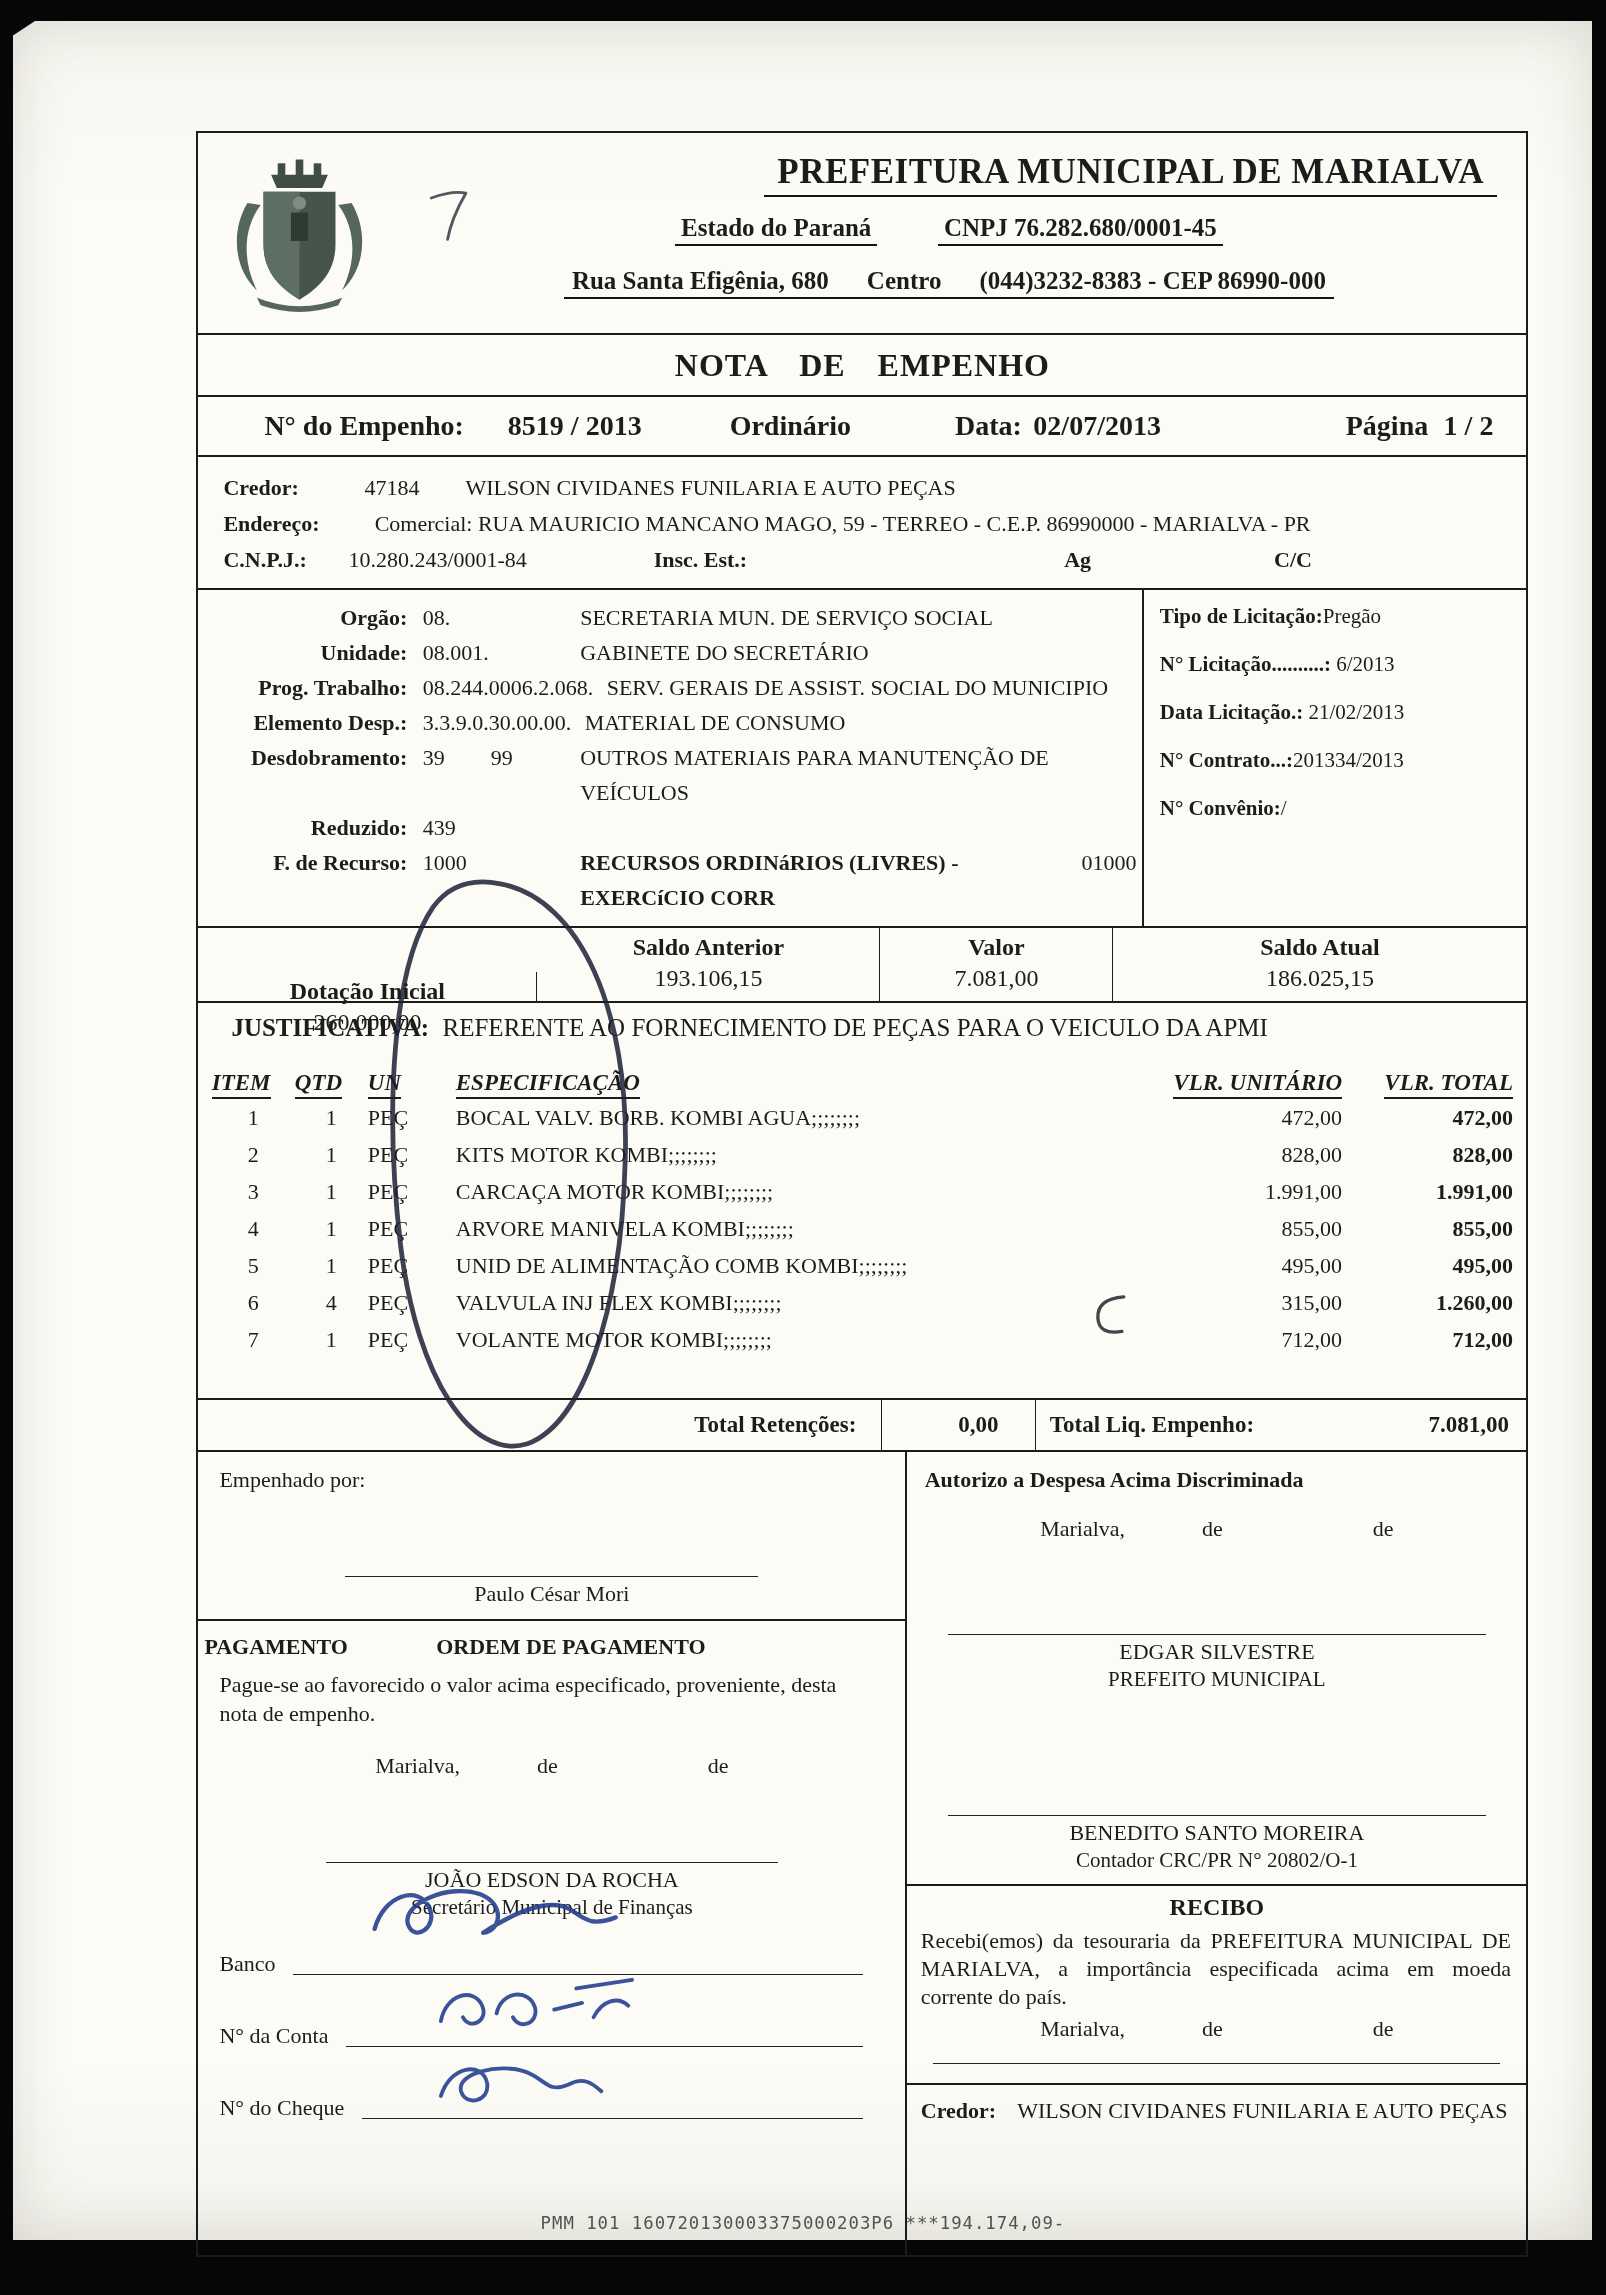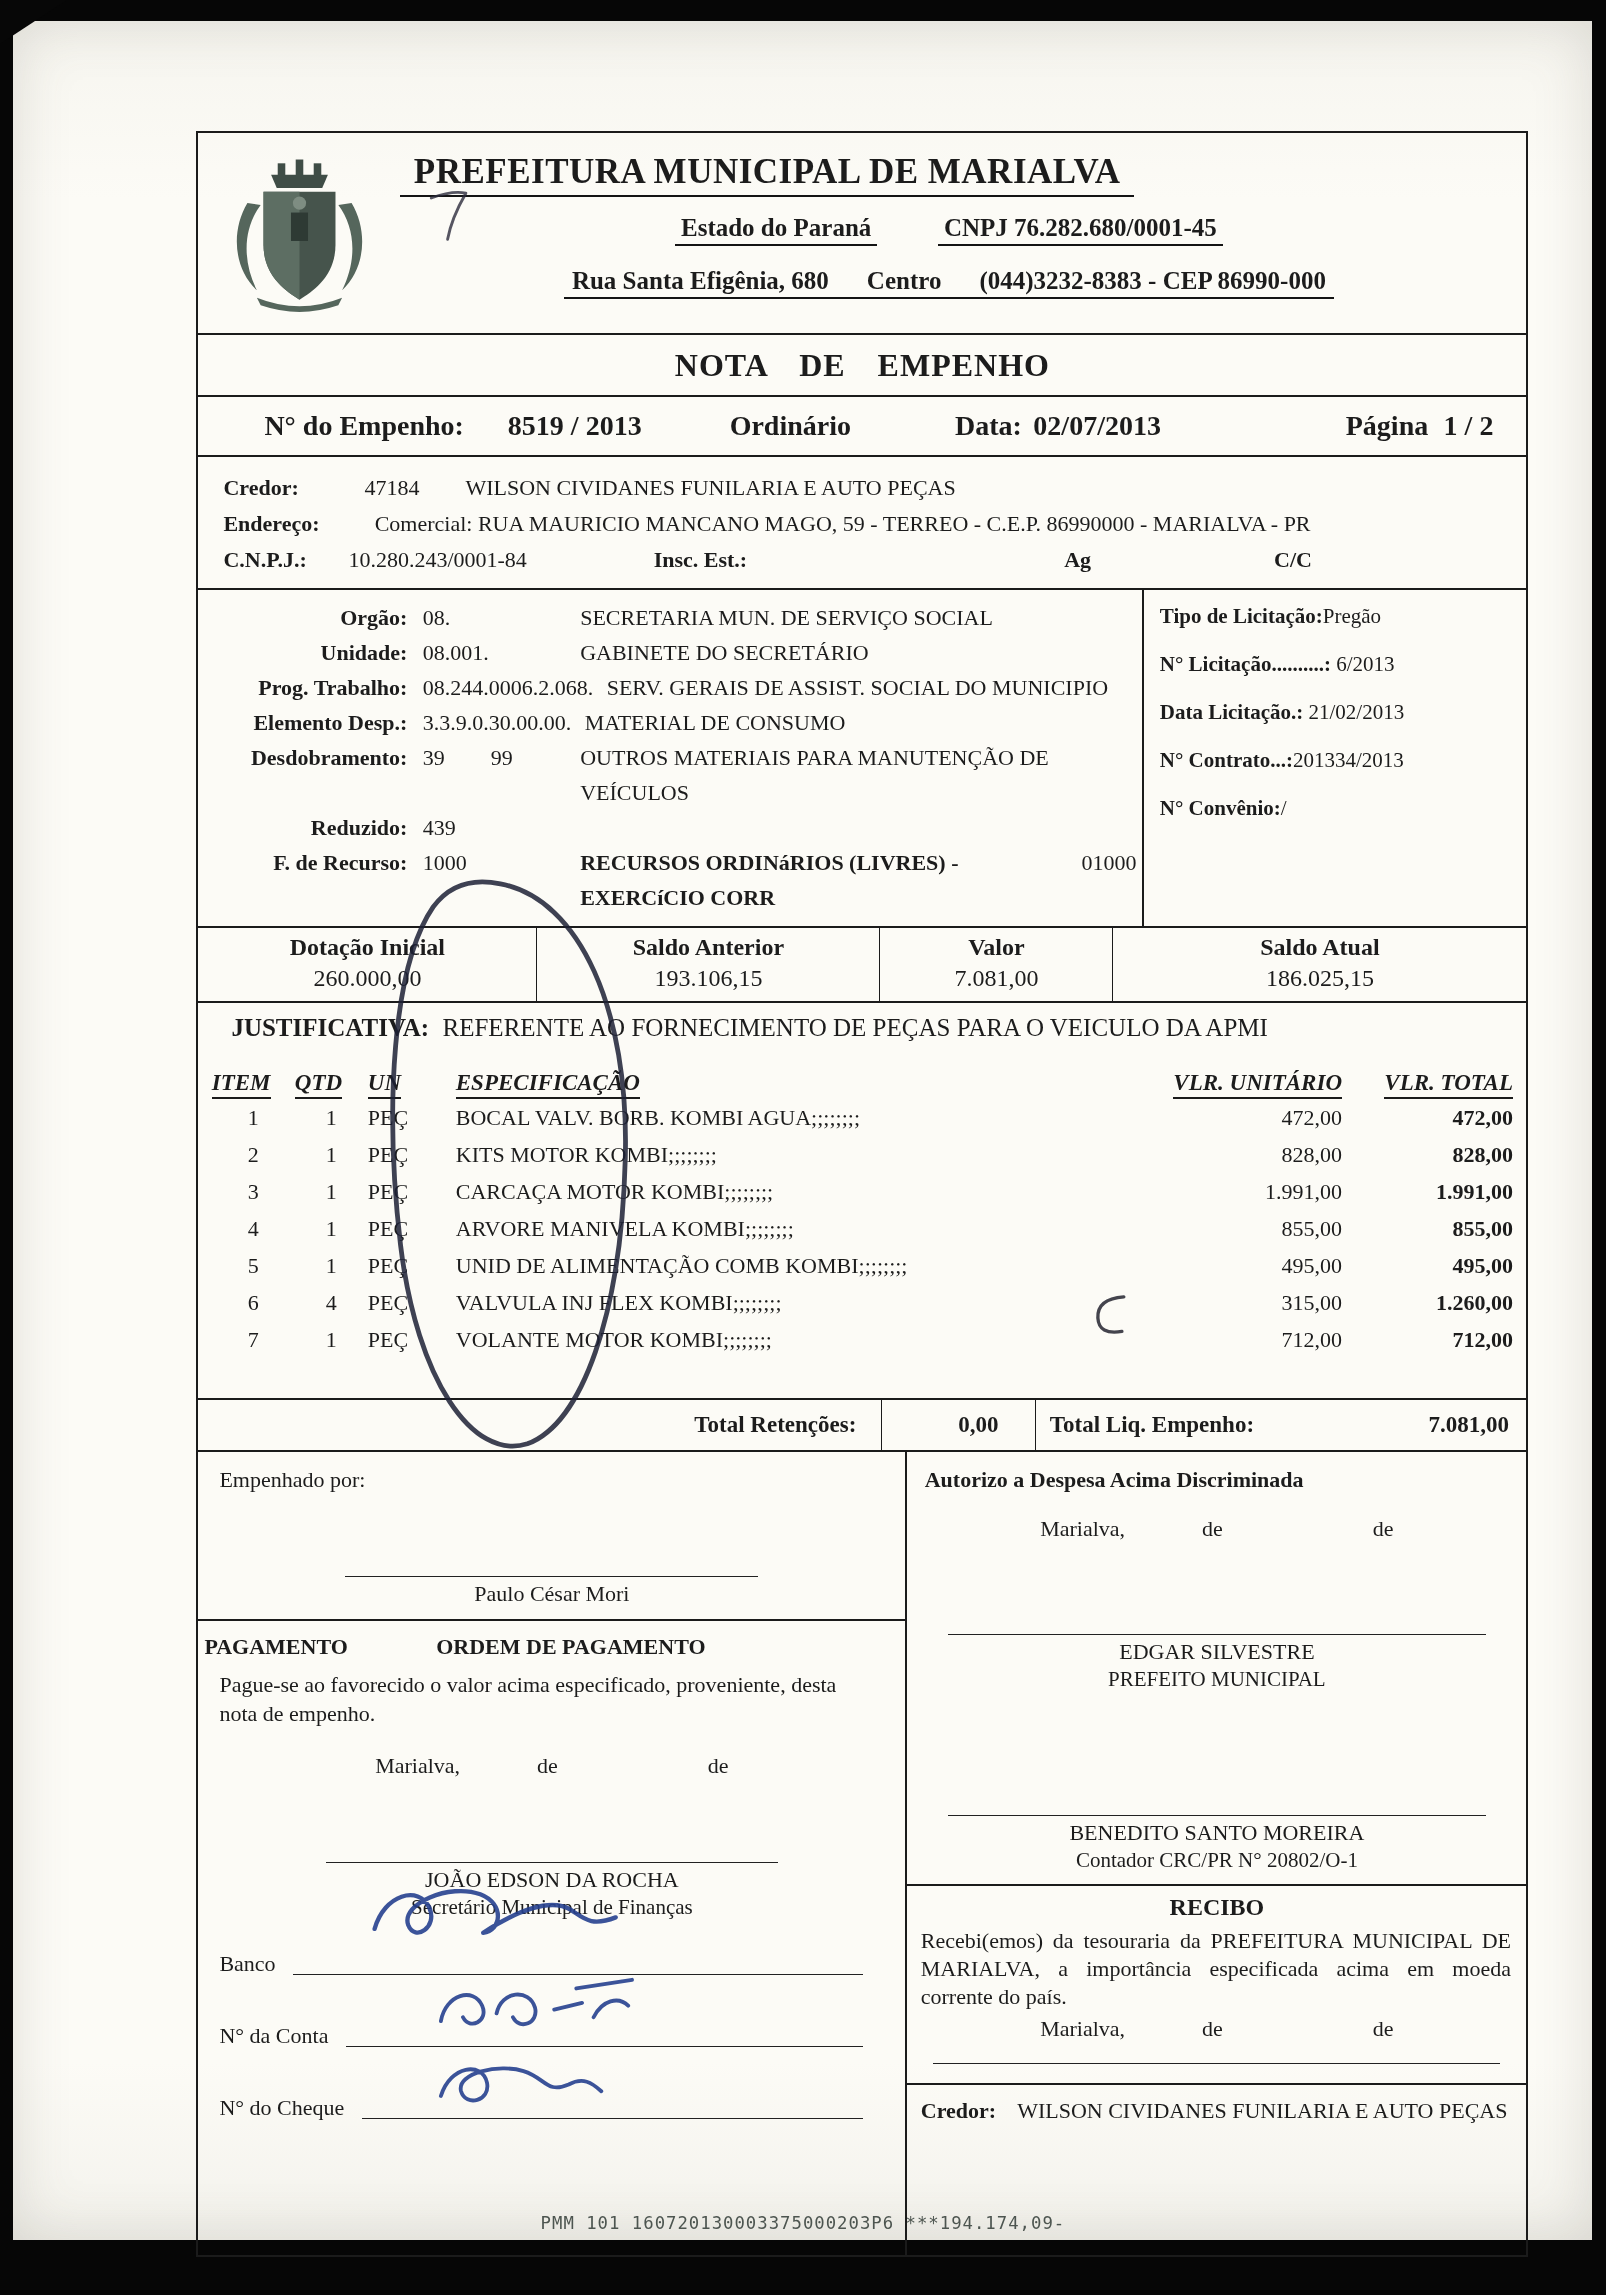--- a/index.html
+++ b/index.html
@@ -9,21 +9,21 @@
          background:linear-gradient(180deg,#f6f5ef 0%,#fcfbf6 8%,#fcfbf6 92%,#f3f2ec 100%);
          box-shadow:inset 0 0 58px rgba(90,85,70,.18);}
   .corner{position:absolute;left:0;top:0;width:0;height:0;border-top:44px solid #070707;border-right:67px solid transparent;}
 
   .doc{position:absolute;left:183px;top:110px;width:1328px;border:2.9px solid #1b1b1b;background:transparent;}
   .b{font-weight:bold;}
 
   
   .hdr{position:relative;height:200px;}
   .crest{position:absolute;left:21px;top:11.5px;width:161px;height:173px;}
-  .hdr-text{margin-left:202px;padding-right:29px;text-align:left;}
+  .hdr-text{margin-left:202px;padding-right:29px;text-align:right;}
   .h1u{display:inline-block;margin-top:19px;font-size:35px;font-weight:bold;letter-spacing:0.5px;
        border-bottom:2.9px solid #141414;padding:0 13.4px 2.9px 13.4px;}
   .h2row{margin-top:17.3px;display:flex;justify-content:center;gap:61px;}
   .h2u{display:inline-block;font-size:25px;font-weight:bold;border-bottom:2.9px solid #141414;padding:0 5.8px 1.9px 5.8px;}
   .h3row{margin-top:21px;display:flex;justify-content:center;}
   .h3u{display:inline-block;font-size:25px;font-weight:bold;border-bottom:2.9px solid #141414;padding:0 7.7px 1.9px 7.7px;}
   .gap40{display:inline-block;width:38px;}
 
   
   .nota-bar{border-top:2.9px solid #1b1b1b;border-bottom:2.9px solid #1b1b1b;height:60px;
@@ -63,21 +63,21 @@
   .bcode.wide{min-width:0;}
   .bdesc{margin-left:13.4px;}
   .bextra{margin-left:61px;}
   .code2{display:inline-block;margin-left:46px;}
   .bright{width:357px;flex:none;border-left:2.9px solid #1b1b1b;padding:13.4px 9.6px 9.6px 15.4px;font-size:21px;}
   .lrow{line-height:26px;margin-bottom:22px;white-space:nowrap;}
 
   
   .saldos{display:flex;border-bottom:2.9px solid #1b1b1b;height:73px;font-size:24px;text-align:center;}
   .scell{padding-top:5.8px;}
-  .s1{width:338px;border-right:1.9px solid #1b1b1b;}
+  .s1{width:338px;border-right:1.9px solid #1b1b1b;margin-top:44px;}
   .s2{width:342px;border-right:1.9px solid #1b1b1b;}
   .s3{width:232px;border-right:1.9px solid #1b1b1b;}
   .s4{flex:1;}
   .scell .val{margin-top:3.8px;}
 
   
   .justif{height:50px;display:flex;align-items:center;font-size:25px;}
   .justif .lab{margin-left:33px;}
   .justif .txt{margin-left:13.4px;}
 

